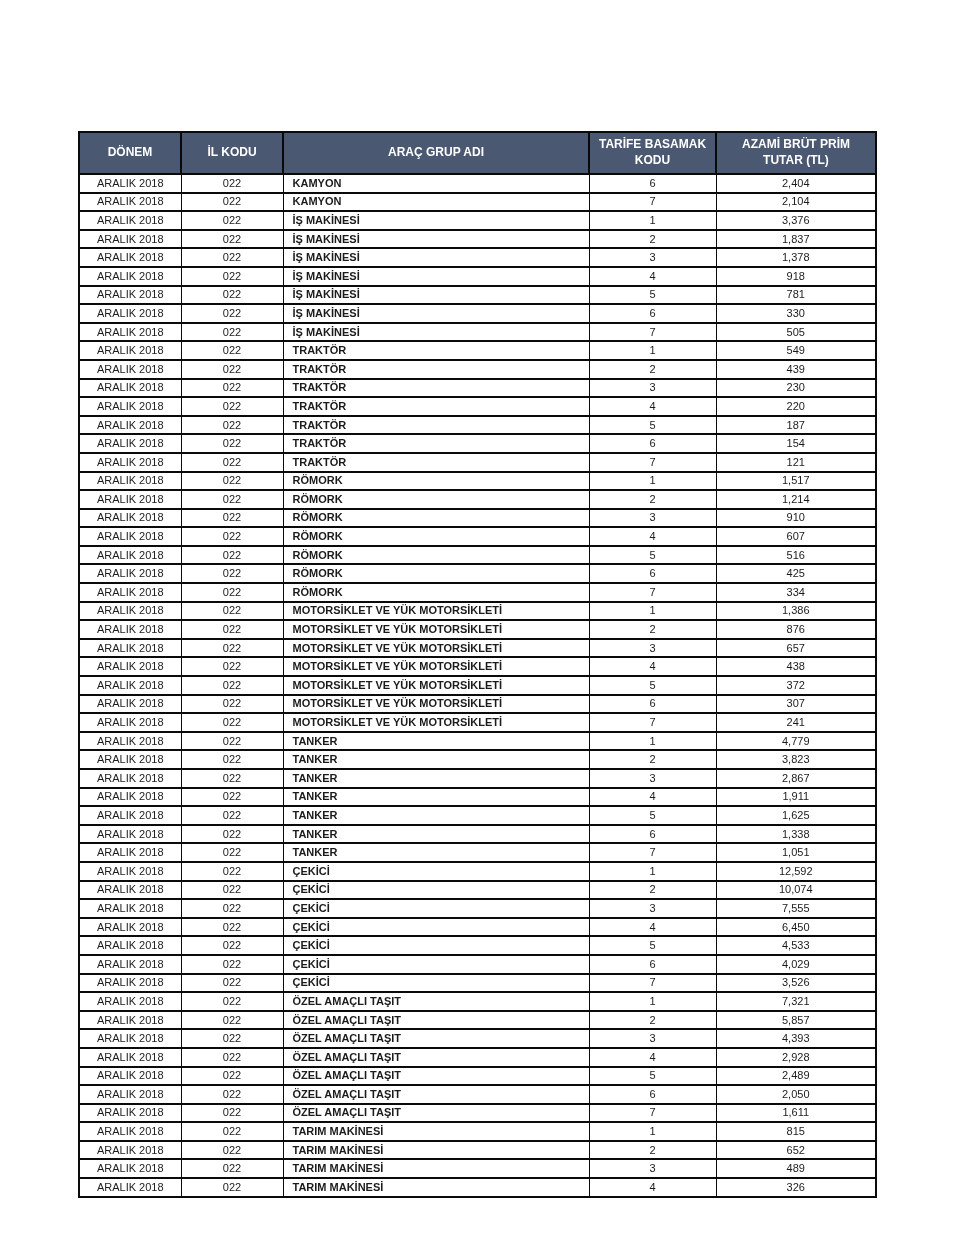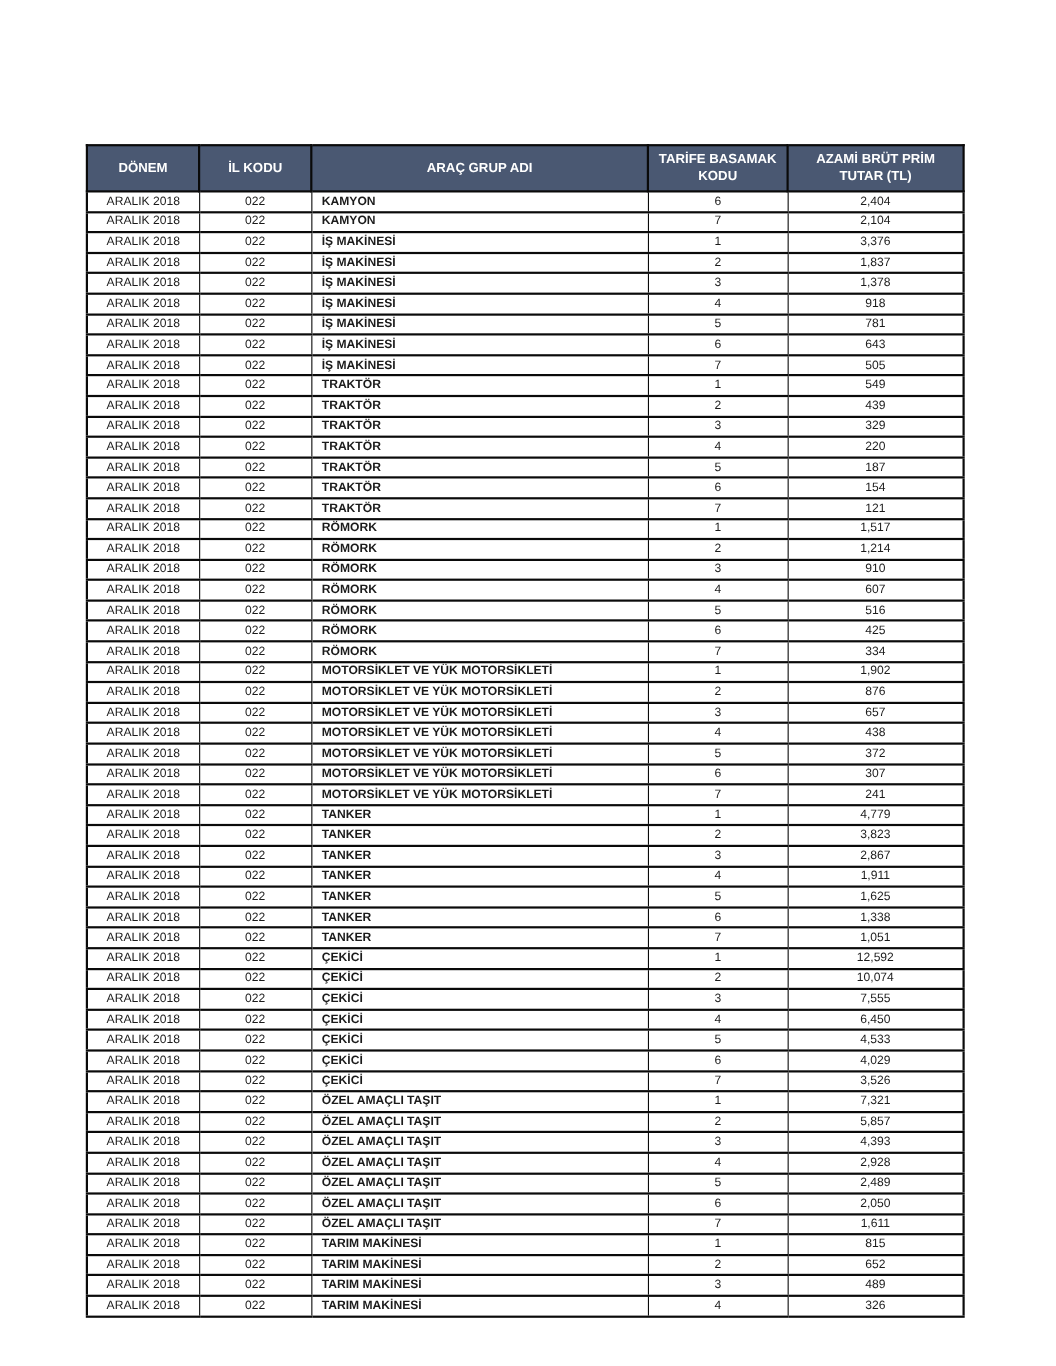--- a/index.html
+++ b/index.html
@@ -134,21 +134,21 @@
           <td class="c1">022</td>
           <td class="c2">İŞ MAKİNESİ</td>
           <td class="c3">5</td>
           <td class="c4">781</td>
         </tr>
         <tr>
           <td class="c0">ARALIK 2018</td>
           <td class="c1">022</td>
           <td class="c2">İŞ MAKİNESİ</td>
           <td class="c3">6</td>
-          <td class="c4">643</td>
+          <td class="c4">330</td>
         </tr>
         <tr>
           <td class="c0">ARALIK 2018</td>
           <td class="c1">022</td>
           <td class="c2">İŞ MAKİNESİ</td>
           <td class="c3">7</td>
           <td class="c4">505</td>
         </tr>
         <tr>
           <td class="c0">ARALIK 2018</td>
@@ -162,21 +162,21 @@
           <td class="c1">022</td>
           <td class="c2">TRAKTÖR</td>
           <td class="c3">2</td>
           <td class="c4">439</td>
         </tr>
         <tr>
           <td class="c0">ARALIK 2018</td>
           <td class="c1">022</td>
           <td class="c2">TRAKTÖR</td>
           <td class="c3">3</td>
-          <td class="c4">329</td>
+          <td class="c4">230</td>
         </tr>
         <tr>
           <td class="c0">ARALIK 2018</td>
           <td class="c1">022</td>
           <td class="c2">TRAKTÖR</td>
           <td class="c3">4</td>
           <td class="c4">220</td>
         </tr>
         <tr>
           <td class="c0">ARALIK 2018</td>
@@ -246,21 +246,21 @@
           <td class="c1">022</td>
           <td class="c2">RÖMORK</td>
           <td class="c3">7</td>
           <td class="c4">334</td>
         </tr>
         <tr>
           <td class="c0">ARALIK 2018</td>
           <td class="c1">022</td>
           <td class="c2">MOTORSİKLET VE YÜK MOTORSİKLETİ</td>
           <td class="c3">1</td>
-          <td class="c4">1,902</td>
+          <td class="c4">1,386</td>
         </tr>
         <tr>
           <td class="c0">ARALIK 2018</td>
           <td class="c1">022</td>
           <td class="c2">MOTORSİKLET VE YÜK MOTORSİKLETİ</td>
           <td class="c3">2</td>
           <td class="c4">876</td>
         </tr>
         <tr>
           <td class="c0">ARALIK 2018</td>

